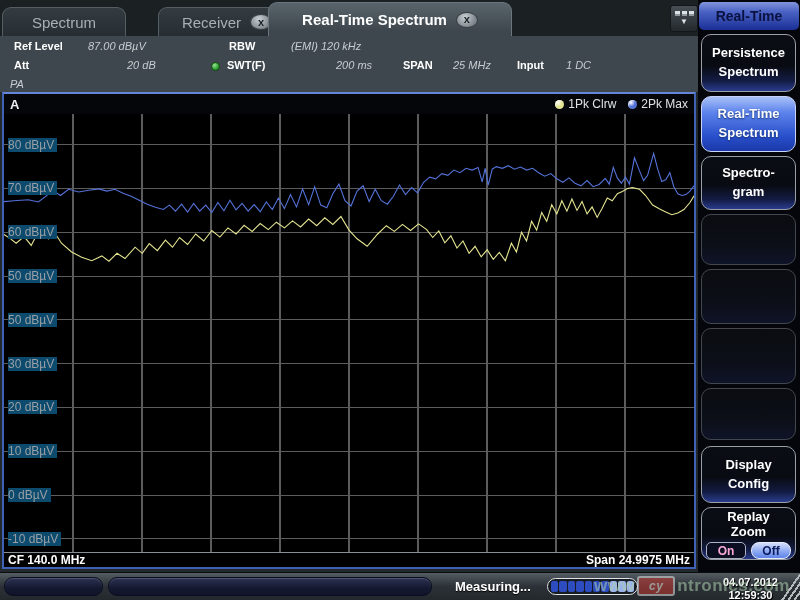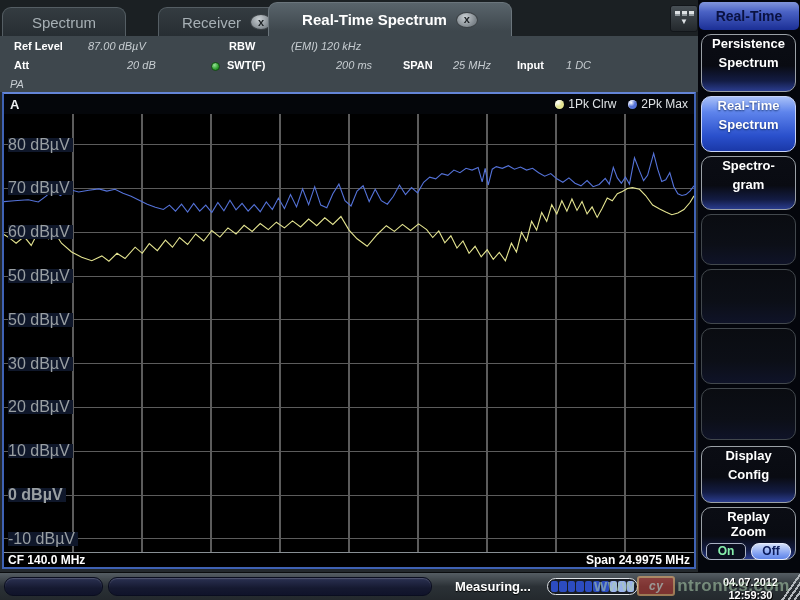--- a/index.html
+++ b/index.html
@@ -55,57 +55,57 @@
     height:20px; background:#04060a; display:flex; align-items:center; padding:0 6px;
   }
   .chart-title { color:#eceff1; font-size:13px; font-weight:bold; }
   .legend { margin-left:auto; display:flex; align-items:center; gap:12px; }
   .legend-item { display:flex; align-items:center; gap:4px; }
   .legend-dot { width:9px; height:9px; border-radius:50%; box-shadow:inset 1px 1px 1px rgba(255,255,255,.6), 0 0 1px #000; }
   .legend-label { color:#dfe3e6; font-size:12px; }
   .plot-area { position:relative; width:690px; height:438px; background:#000; overflow:hidden; }
   .plot-area svg { position:absolute; left:0; top:0; width:100%; height:100%; }
   .ylabel {
-    position:absolute; left:4px; background:#0f172a; color:#999fa3; font-size:16px;
+    position:absolute; left:4px; background:#0c4a6e; color:#999fa3; font-size:12px;
     padding:0 3px 0 0; line-height:14px; z-index:5; white-space:pre;
   }
   .chart-footer {
     height:15px; background:#000; border-top:1px solid #888f94;
     display:flex; align-items:center; justify-content:space-between; padding:0 4px;
     color:#fff; font-size:12px; font-weight:bold;
   }
   
   .sidebar { position:absolute; left:698px; top:0; width:102px; height:572px; background:#04060c; }
   .sidebar-header {
     position:absolute; left:1px; top:2px; width:100px; height:28px; border-radius:5px;
     background:linear-gradient(180deg,#8296dc 0%, #4a62c4 35%, #1b2f96 100%);
     color:#0a1242; font-size:14px; font-weight:bold;
     display:flex; align-items:center; justify-content:center;
   }
   .softkey {
     position:absolute; left:3px; width:95px; border-radius:10px;
     border:1px solid #9aa0a6;
     background:linear-gradient(180deg,#0b0d14 0%, #090b12 55%, #131c44 82%, #2a3c8e 100%);
     color:#fff; font-weight:bold; font-size:13px; line-height:1.45;
-    display:flex; flex-direction:column; align-items:center; justify-content:flex-start;
+    display:flex; flex-direction:column; align-items:center; justify-content:center;
     text-align:center;
   }
   .softkey.empty {
     border:1px solid #42484d;
     background:linear-gradient(180deg,#0a0c11,#0c0f17 60%,#0f1328 100%);
   }
   .softkey.active {
     border:1px solid #c8d4f8;
     background:linear-gradient(180deg,#a8c0f8 0%, #5e84ec 28%, #2a50cc 72%, #1a38a8 100%);
     text-shadow:0 1px 2px #14306e;
   }
   .toggle-row { display:flex; gap:5px; margin-top:3px; }
   .toggle-btn {
     width:40px; height:17px; border-radius:5px; border:1px solid #aab2c4;
-    background:#0a0e20; color:#86efac; font-size:12px; font-weight:bold;
+    background:#0a0e20; color:#f9a8d4; font-size:12px; font-weight:bold;
     display:flex; align-items:center; justify-content:center; line-height:1;
   }
   .toggle-btn.selected {
     background:linear-gradient(180deg,#d2defa,#7c9cf0 70%,#5f84e8);
     color:#0a1a5a; border-color:#e6ecfc;border-radius:8px;
   }
   
   .statusbar {
     position:absolute; left:0; top:572px; width:800px; height:31px;
     background:linear-gradient(180deg,#59616700, #00000000), linear-gradient(180deg,#555d63,#2b3136 45%,#22272b);
@@ -134,21 +134,21 @@
     clip-path:polygon(100% 0, 100% 100%, 0 100%);
   }
   
   .watermark {
     position:absolute; left:594px; top:573px; height:26px; z-index:40;
     display:flex; align-items:center; gap:2px; opacity:.55; pointer-events:none;
     color:#aed0ae; font-size:17px; font-weight:bold; letter-spacing:.5px;
   }
   .watermark-logo {
     width:38px; height:20px; border-radius:3px; background:#c23830;
-    border:2px solid #fdba74; color:#f4ece2; font-size:12px; font-style:italic;
+    border:2px solid #e5e5e5; color:#f4ece2; font-size:12px; font-style:italic;
     display:flex; align-items:center; justify-content:center;
   }
 </style>
 </head>
 <body>
 
 <div class="tabbar">
   <div class="tab" style="left:2px; width:124px; height:29px;">
     <span>Spectrum</span>
   </div>
@@ -228,21 +228,21 @@
         <polyline points="0,87.6 10,86.7 24,85.8 34,88.0 42,81.9 48,76.2 56,81.5 64,75.3 74,78.0 84,76.2 94,74.9 102,77.1 110,75.3 118,79.3 126,82.3 134,86.3 142,90.2 150,93.3 158,95.5 164,91.1 170,97.2 176,90.2 182,98.1 188,89.4 194,97.2 200,91.1 206,98.5 212,88.5 218,96.8 224,86.3 230,95.9 236,89.4 242,97.2 248,90.7 254,97.7 260,88.0 266,95.5 272,84.1 278,94.6 284,80.6 290,92.9 296,74.9 302,90.7 308,72.7 314,91.1 320,93.7 326,79.7 332,70.1 338,86.7 344,92.0 350,77.1 356,71.8 362,87.6 368,75.3 374,86.7 380,90.2 386,82.3 392,71.0 398,80.6 404,73.6 410,78.8 416,68.3 422,63.1 428,64.8 434,59.6 440,61.3 446,56.1 452,58.7 458,54.3 464,56.1 470,53.4 474,67.9 477,54.3 480,71.0 484,55.2 488,52.6 494,54.3 500,51.7 506,55.2 512,53.0 518,56.1 524,54.3 530,58.7 536,62.2 542,59.6 548,64.8 554,68.3 560,63.9 566,69.2 572,71.8 578,66.6 584,72.7 590,70.5 596,64.4 600,70.1 604,53.4 608,63.9 612,69.2 616,63.1 620,70.1 625,43.8 630,56.9 634,66.6 638,61.3 644,39.4 648,55.2 652,67.5 656,65.7 660,58.7 664,72.7 668,79.7 672,81.5 676,80.6 680,77.1 684,71.8" fill="none" stroke="#5472d8" stroke-width="1.1"></polyline>
       </svg>
   <span class="ylabel" style="top: 23.66px;">80 dBµV</span>
       <span class="ylabel" style="top: 67.46px;">70 dBµV</span>
       <span class="ylabel" style="top: 111.26px;">60 dBµV</span>
       <span class="ylabel" style="top: 155.06px;">50 dBµV</span>
       <span class="ylabel" style="top: 198.86px;">50 dBµV</span>
       <span class="ylabel" style="top: 242.66px;">30 dBµV</span>
       <span class="ylabel" style="top: 286.46px;">20 dBµV</span>
       <span class="ylabel" style="top: 330.26px;">10 dBµV</span>
-      <span class="ylabel" style="top: 374.06px; font-weight: bold;">0 dBµV</span>
+      <span class="ylabel" style="top: 374.06px;">0 dBµV</span>
       <span class="ylabel" style="top: 417.86px;">-10 dBµV</span>
     </div>
   <div class="chart-footer">
     <span>CF 140.0 MHz</span>
     <span>Span 24.9975 MHz</span>
   </div>
 </div>
 
 <div class="sidebar">
   <div class="sidebar-header">Real-Time</div>

